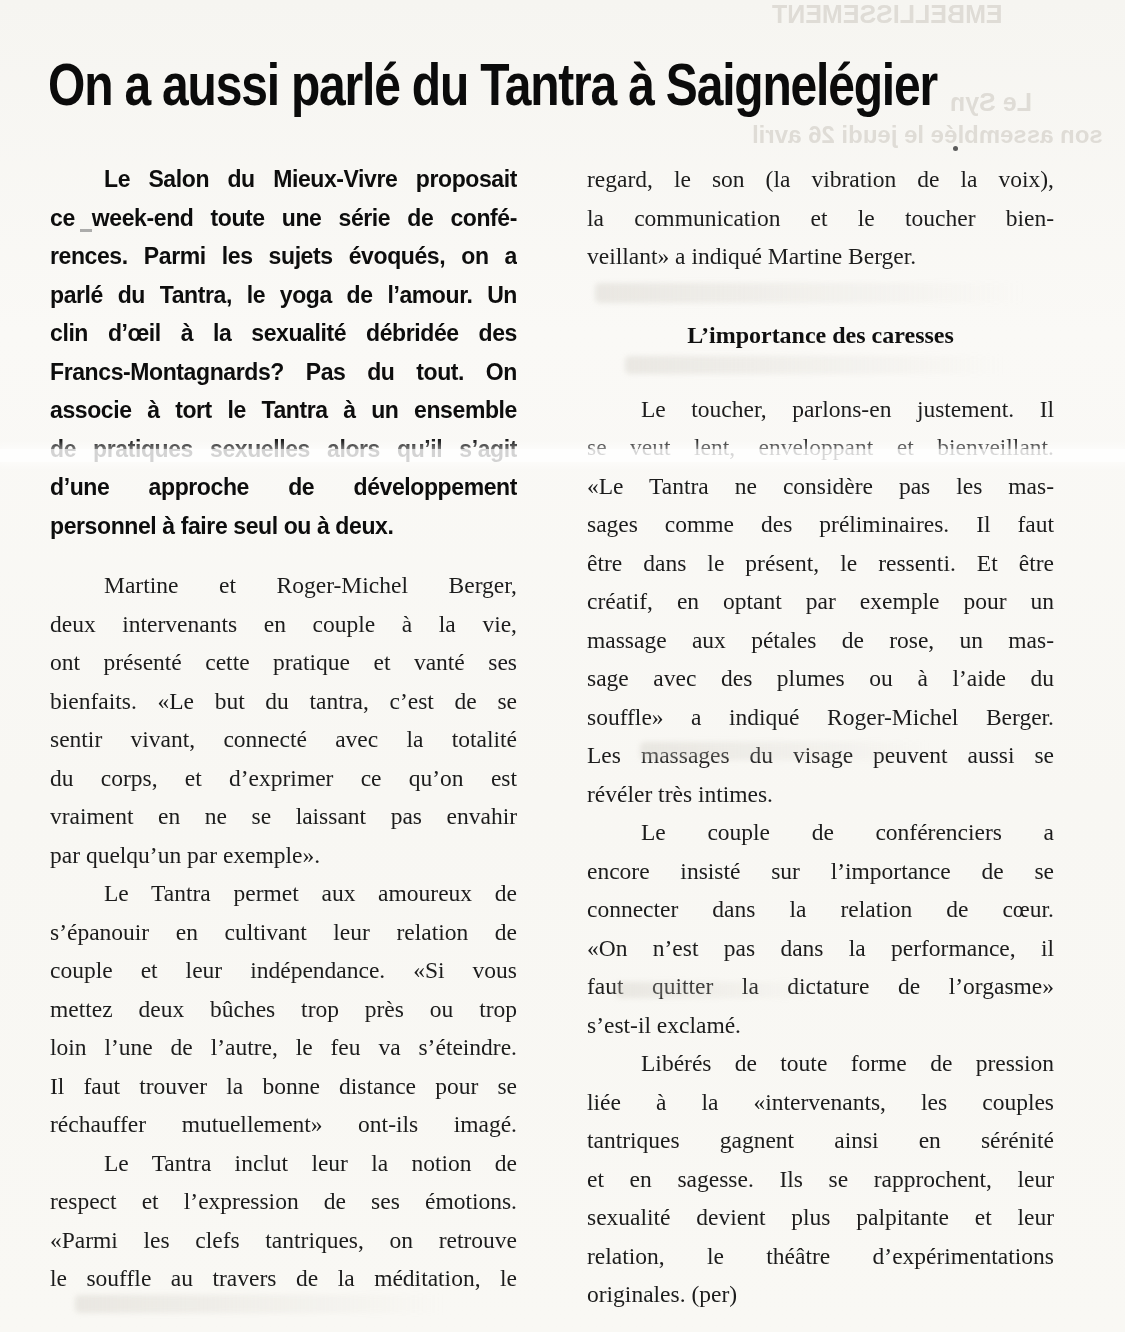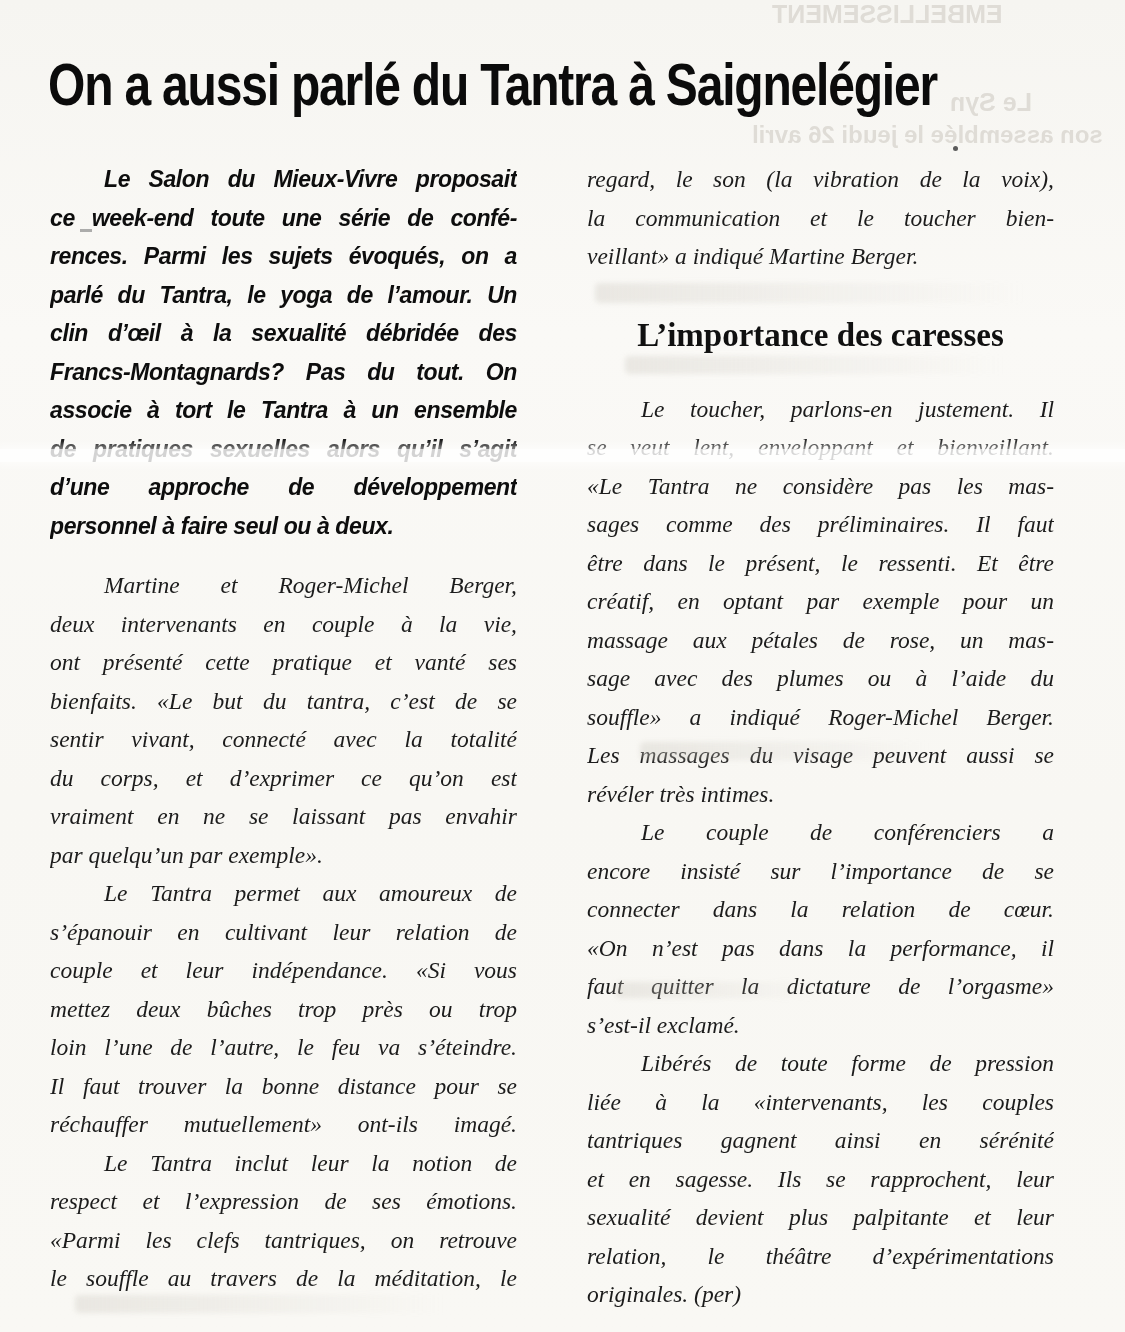--- a/index.html
+++ b/index.html
@@ -11,31 +11,31 @@
   .headline{position:absolute;left:48px;top:50px;margin:0;white-space:nowrap;}
   .headline .hwrap{
     display:inline-block;transform:scaleX(.80);transform-origin:left center;
     font-family:"Liberation Sans",sans-serif;font-weight:bold;color:#0b0b0b;
     font-size:60px;letter-spacing:-1.5px;
   }
   .columns{position:absolute;left:50px;top:160px;width:1004px;display:flex;gap:70px;}
   .col{width:467px;}
   .line{
     height:38.5px;line-height:38.5px;overflow:hidden;
-    text-align:justify;text-align-last:justify;font-style:italic;
+    text-align:justify;text-align-last:justify;
   }
   .line.last{text-align:center;text-align-last:left;}
   .line.ind{padding-left:54px;}
   .block.lead{
     font-family:"Liberation Sans",sans-serif;font-weight:bold;color:#0d0d0d;
     font-size:23px;letter-spacing:-0.4px;margin-bottom:21px;
   }
   .block.serif{font-size:23.5px;}
   .subhead{
-    font-weight:bold;font-size:33px;color:#101010;text-align:center;
+    font-weight:bold;font-size:24px;color:#101010;text-align:center;
     height:38px;line-height:38px;margin:40px 0 36px 0;
   }
   .ghost{
     position:absolute;transform:scaleX(-1);color:#dbd8d2;
     font-family:"Liberation Sans",sans-serif;font-weight:bold;
     filter:blur(.6px);opacity:.85;white-space:nowrap;letter-spacing:0;
   }
   .band{
     position:absolute;left:0;top:449px;width:1125px;height:13px;
     background:rgba(255,255,255,.82);box-shadow:0 0 8px 4px rgba(255,255,255,.55);

